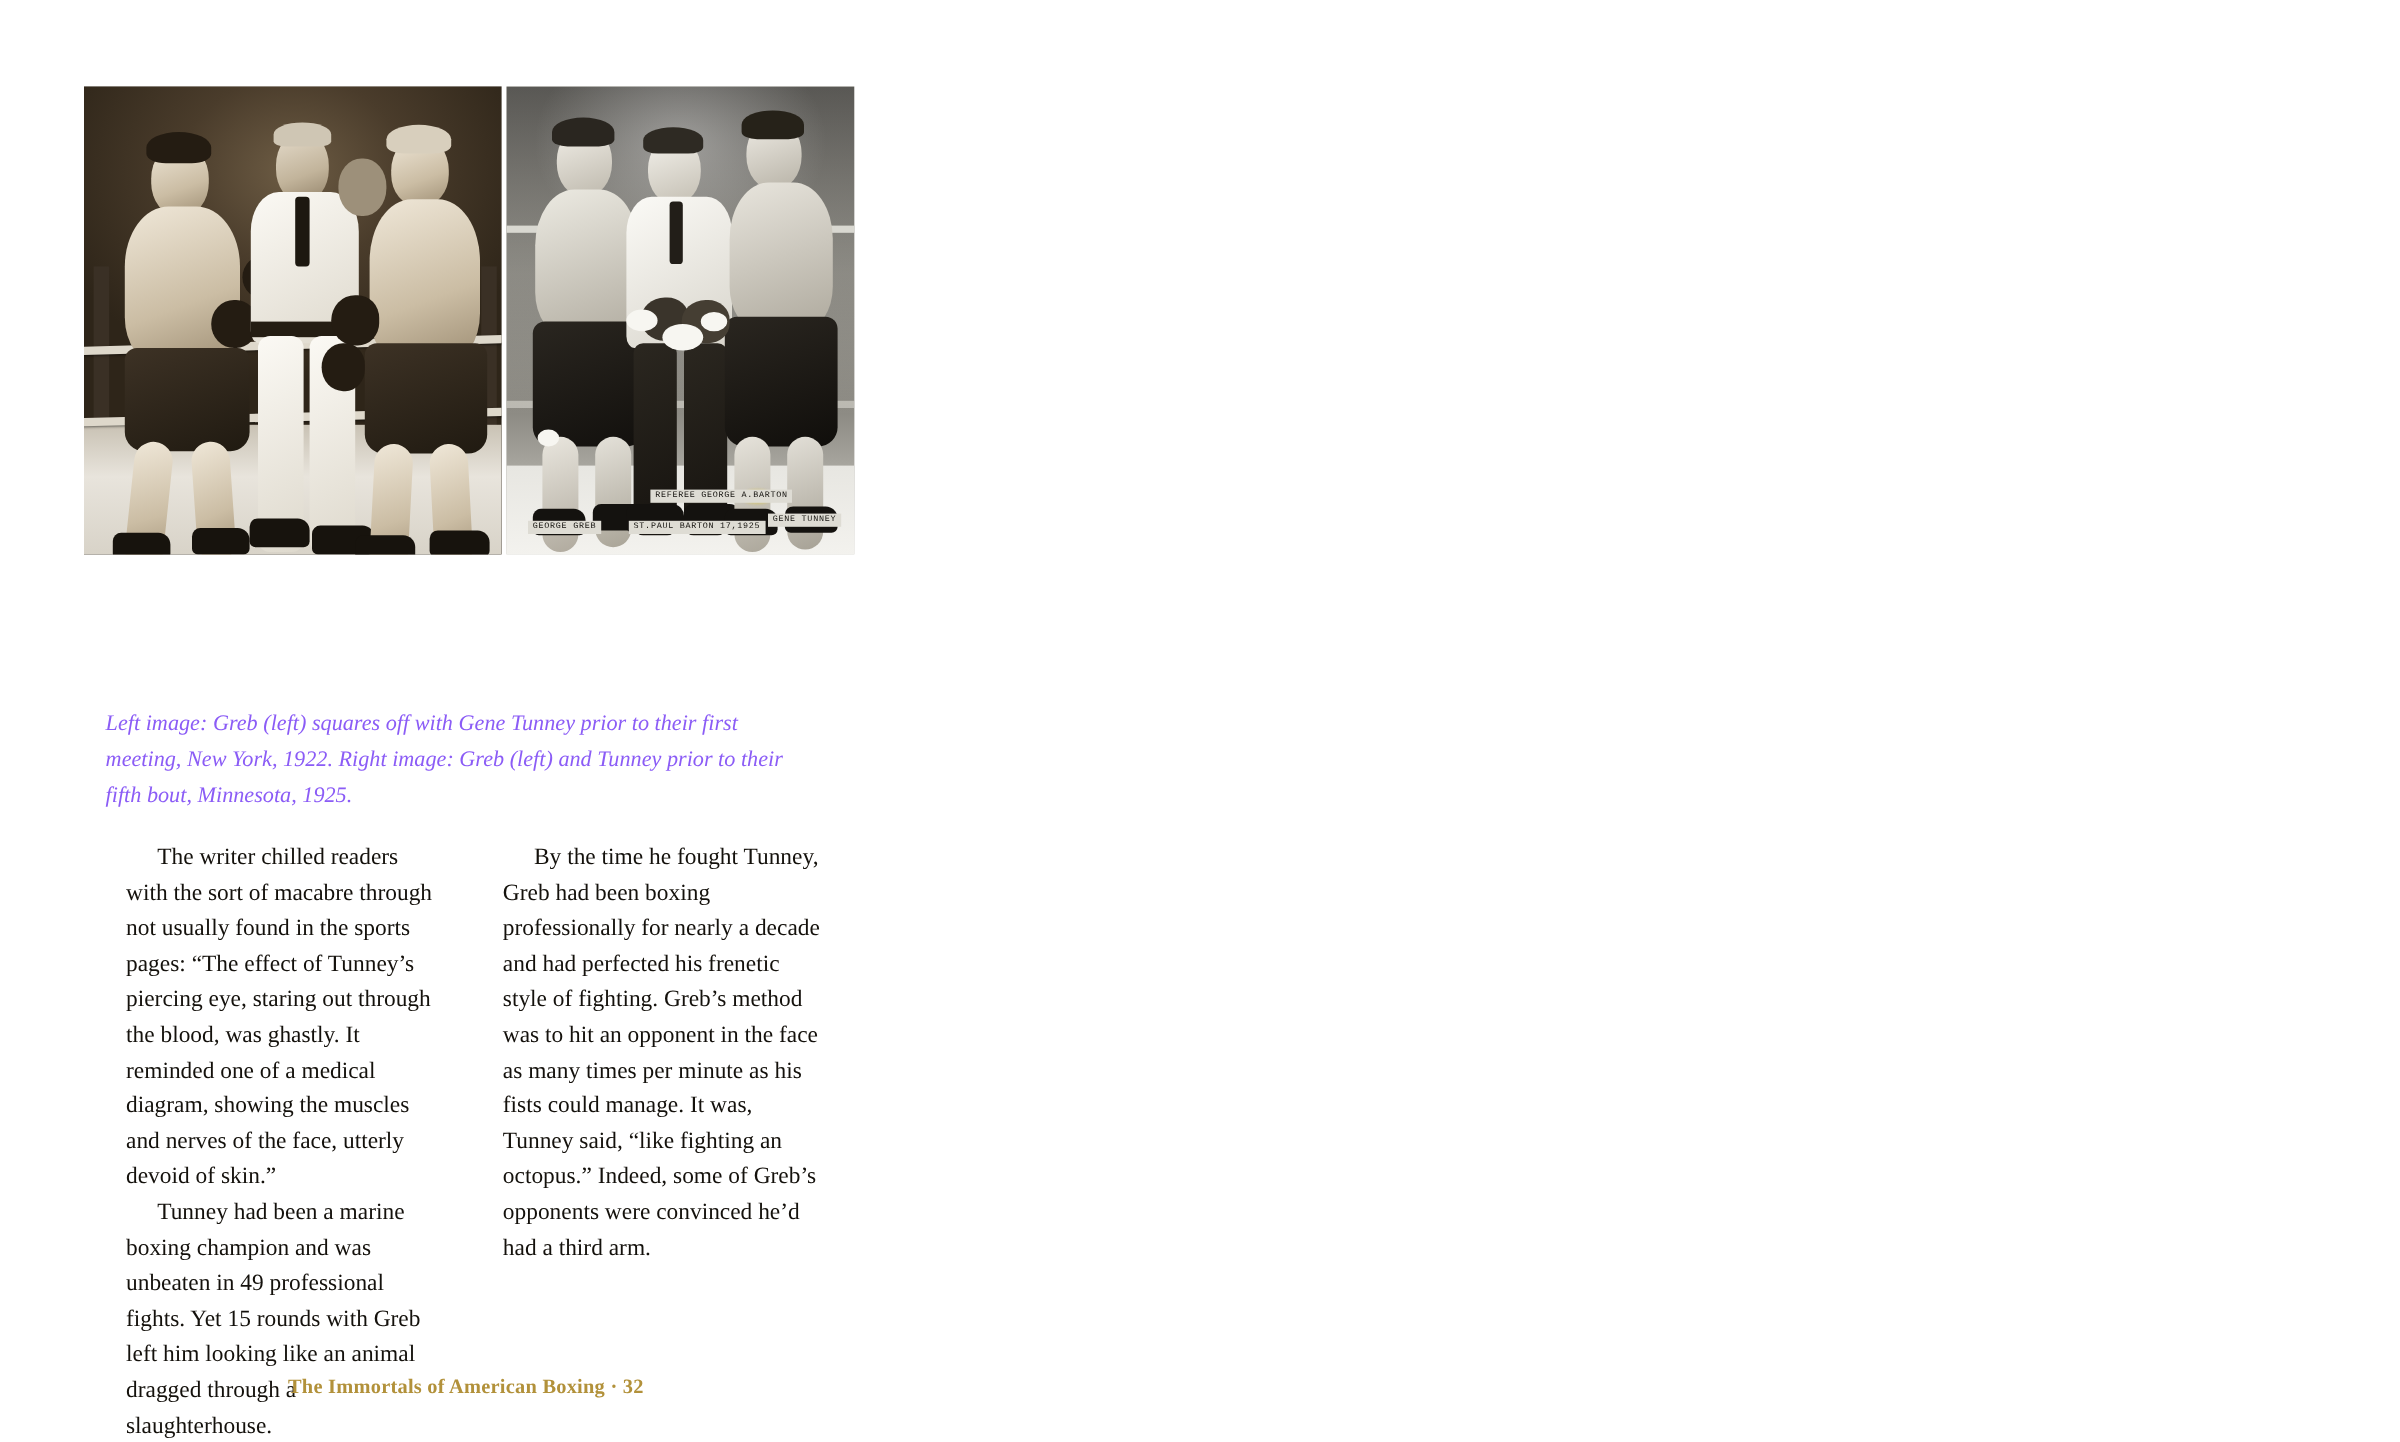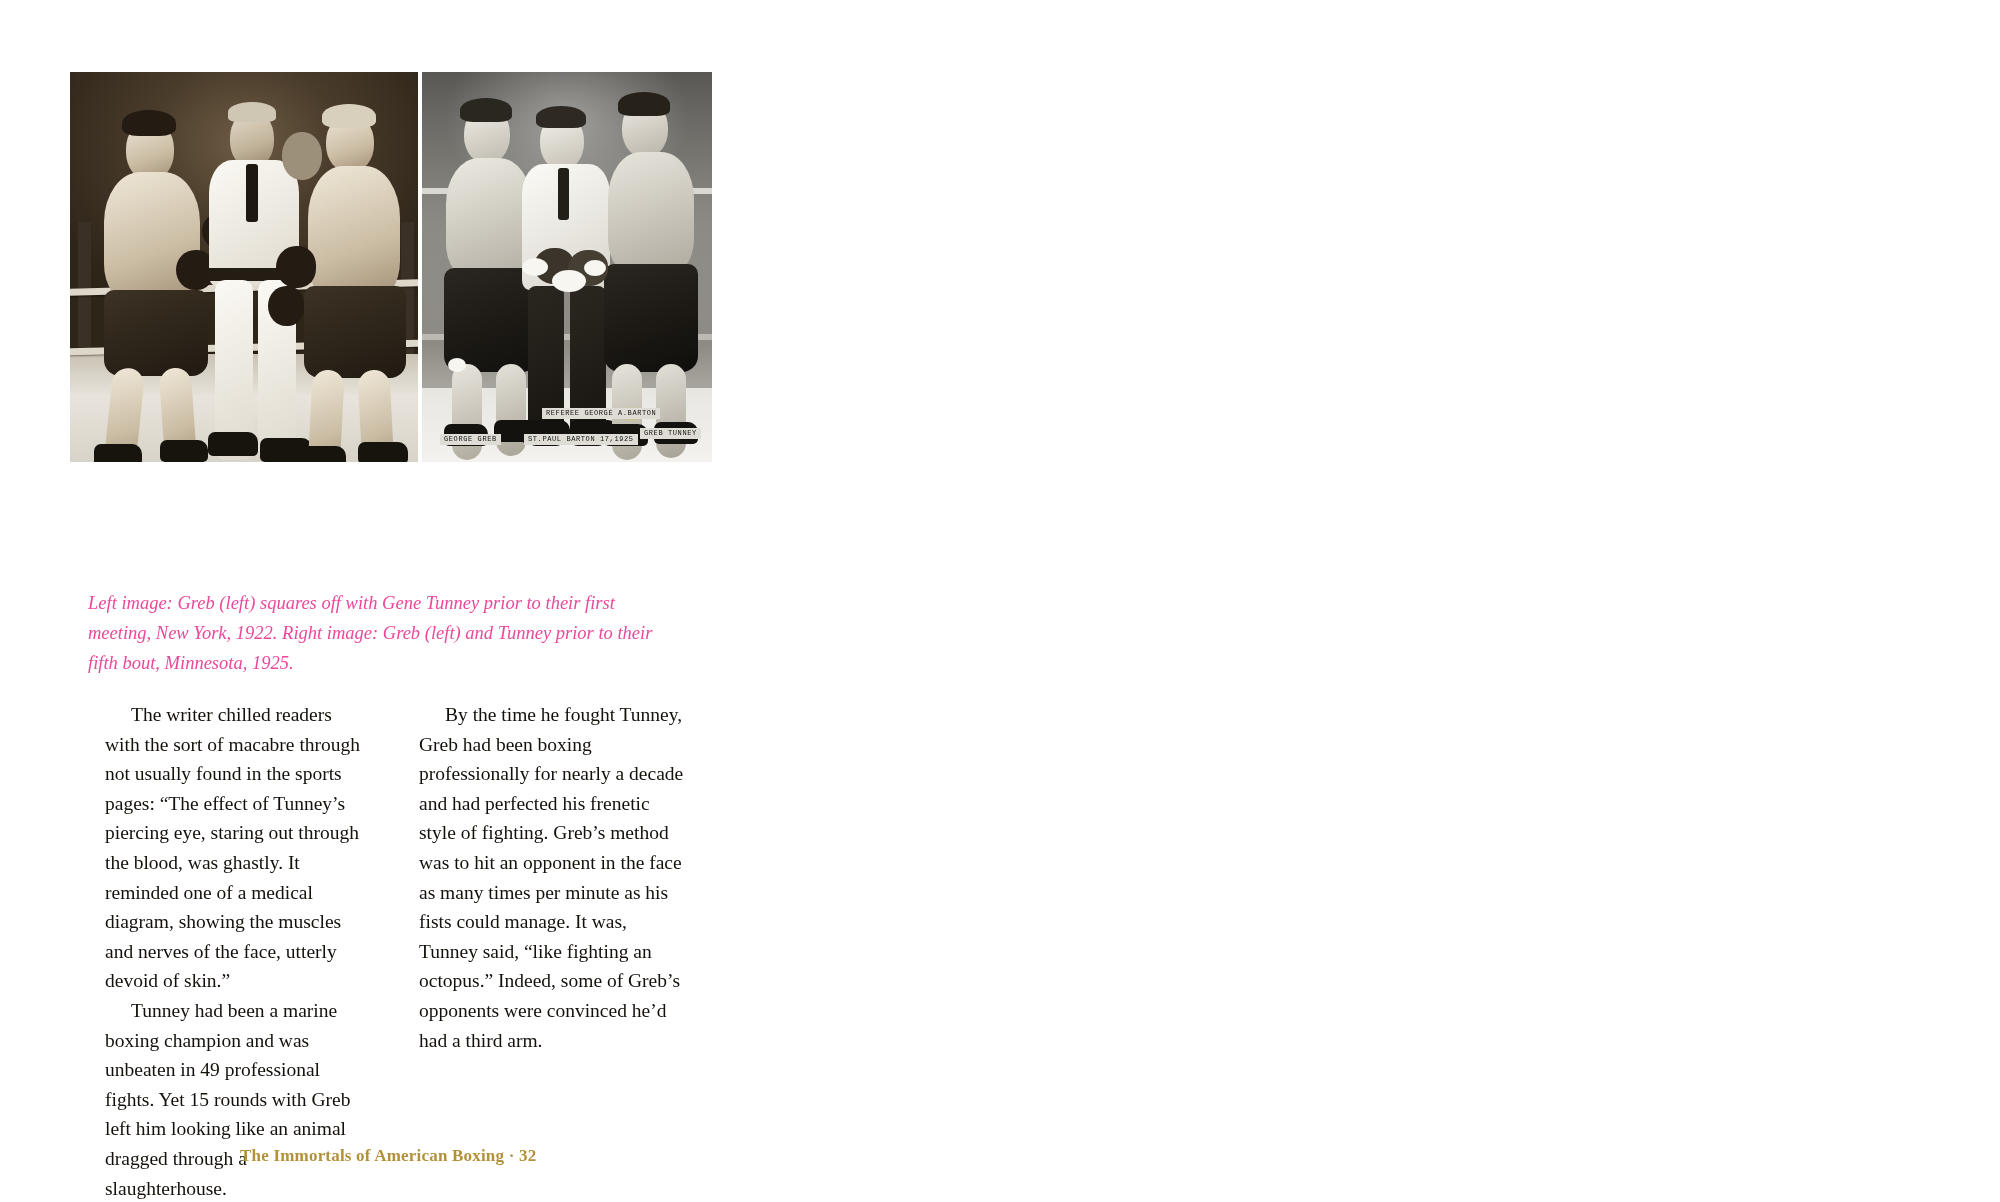--- a/index.html
+++ b/index.html
@@ -62,21 +62,21 @@
     font-family:"Liberation Mono","DejaVu Sans Mono",monospace;
     font-size:7px;letter-spacing:.6px;padding:2px 4px;white-space:nowrap;
     line-height:1;
   }
   .blot{position:absolute;background:#f7f6f1;border-radius:50%;filter:blur(.4px);}
   .blot-y{position:absolute;background:#d9c86a;border-radius:50%;opacity:.75;filter:blur(1.2px);}
 
   
   .caption{
     position:absolute;left:88px;top:588px;width:580px;
-    font-style:italic;font-size:18.5px;line-height:30px;color:#ec4899;
+    font-style:italic;font-size:18.5px;line-height:30px;color:#8b5cf6;
   }
 
   
   .cols{position:absolute;display:flex;}
   .cols-left{left:105px;top:700px;width:580px;gap:48px;}
   .col{width:266px;}
   .col p{
     margin:0;font-size:19.5px;line-height:29.6px;color:#14110c;
     text-indent:26px;hyphens:none;
   }
@@ -188,21 +188,21 @@
         <div class="glove" style="left:146px;top:178px;width:40px;height:36px;background:#453e33;"></div>
         <div class="blot" style="left:100px;top:186px;width:26px;height:18px;"></div>
         <div class="blot" style="left:130px;top:198px;width:34px;height:22px;"></div>
         <div class="blot" style="left:162px;top:188px;width:22px;height:16px;"></div>
         <div class="blot" style="left:26px;top:286px;width:18px;height:14px;"></div>
         <div class="blot-y" style="left:196px;top:336px;width:26px;height:12px;"></div>
 
         <div class="label" style="left:120px;top:336px;">REFEREE GEORGE A.BARTON</div>
         <div class="label" style="left:18px;top:362px;">GEORGE GREB</div>
         <div class="label" style="left:102px;top:362px;">ST.PAUL BARTON 17,1925</div>
-        <div class="label" style="left:218px;top:356px;">GREB TUNNEY</div>
+        <div class="label" style="left:218px;top:356px;">GENE TUNNEY</div>
       </div>
     </div>
 
     <div class="caption">Left image: Greb (left) squares off with Gene Tunney prior to their first meeting, New York, 1922. Right image: Greb (left) and Tunney prior to their fifth bout, Minnesota, 1925.</div>
 
     <div class="cols cols-left">
       <div class="col">
         <p>The writer chilled readers with the sort of macabre through not usually found in the sports pages: “The effect of Tunney’s piercing eye, staring out through the blood, was ghastly. It reminded one of a medical diagram, showing the muscles and nerves of the face, utterly devoid of skin.”</p>
         <p>Tunney had been a marine boxing champion and was unbeaten in 49 professional fights. Yet 15 rounds with Greb left him looking like an animal dragged through a slaughterhouse.</p>
       </div>

